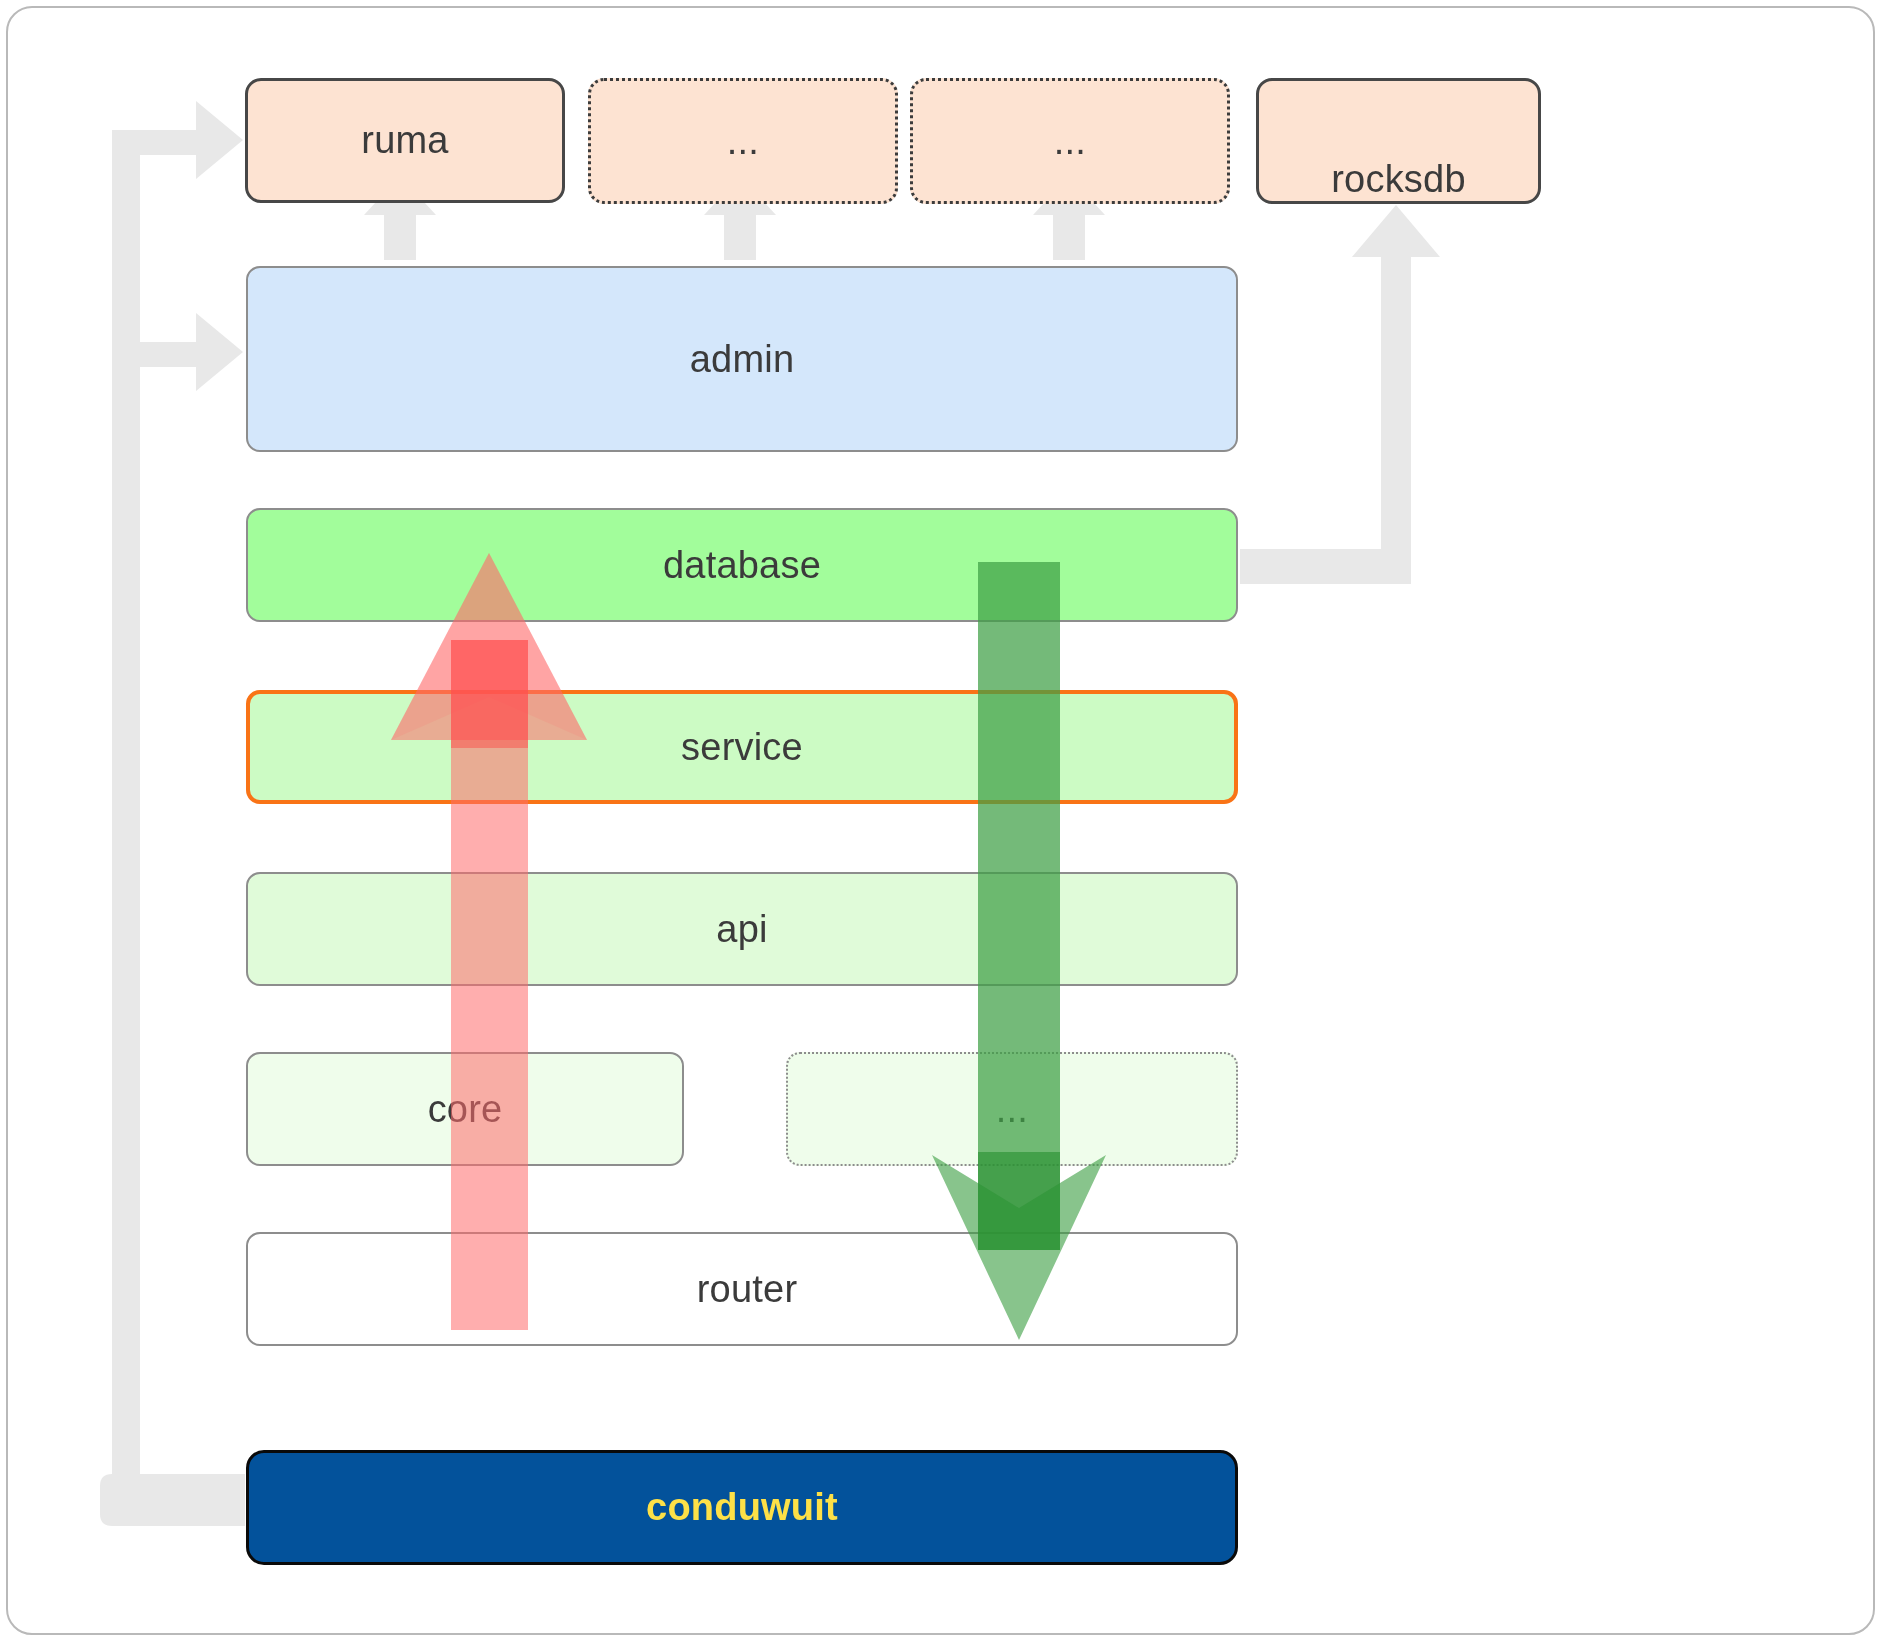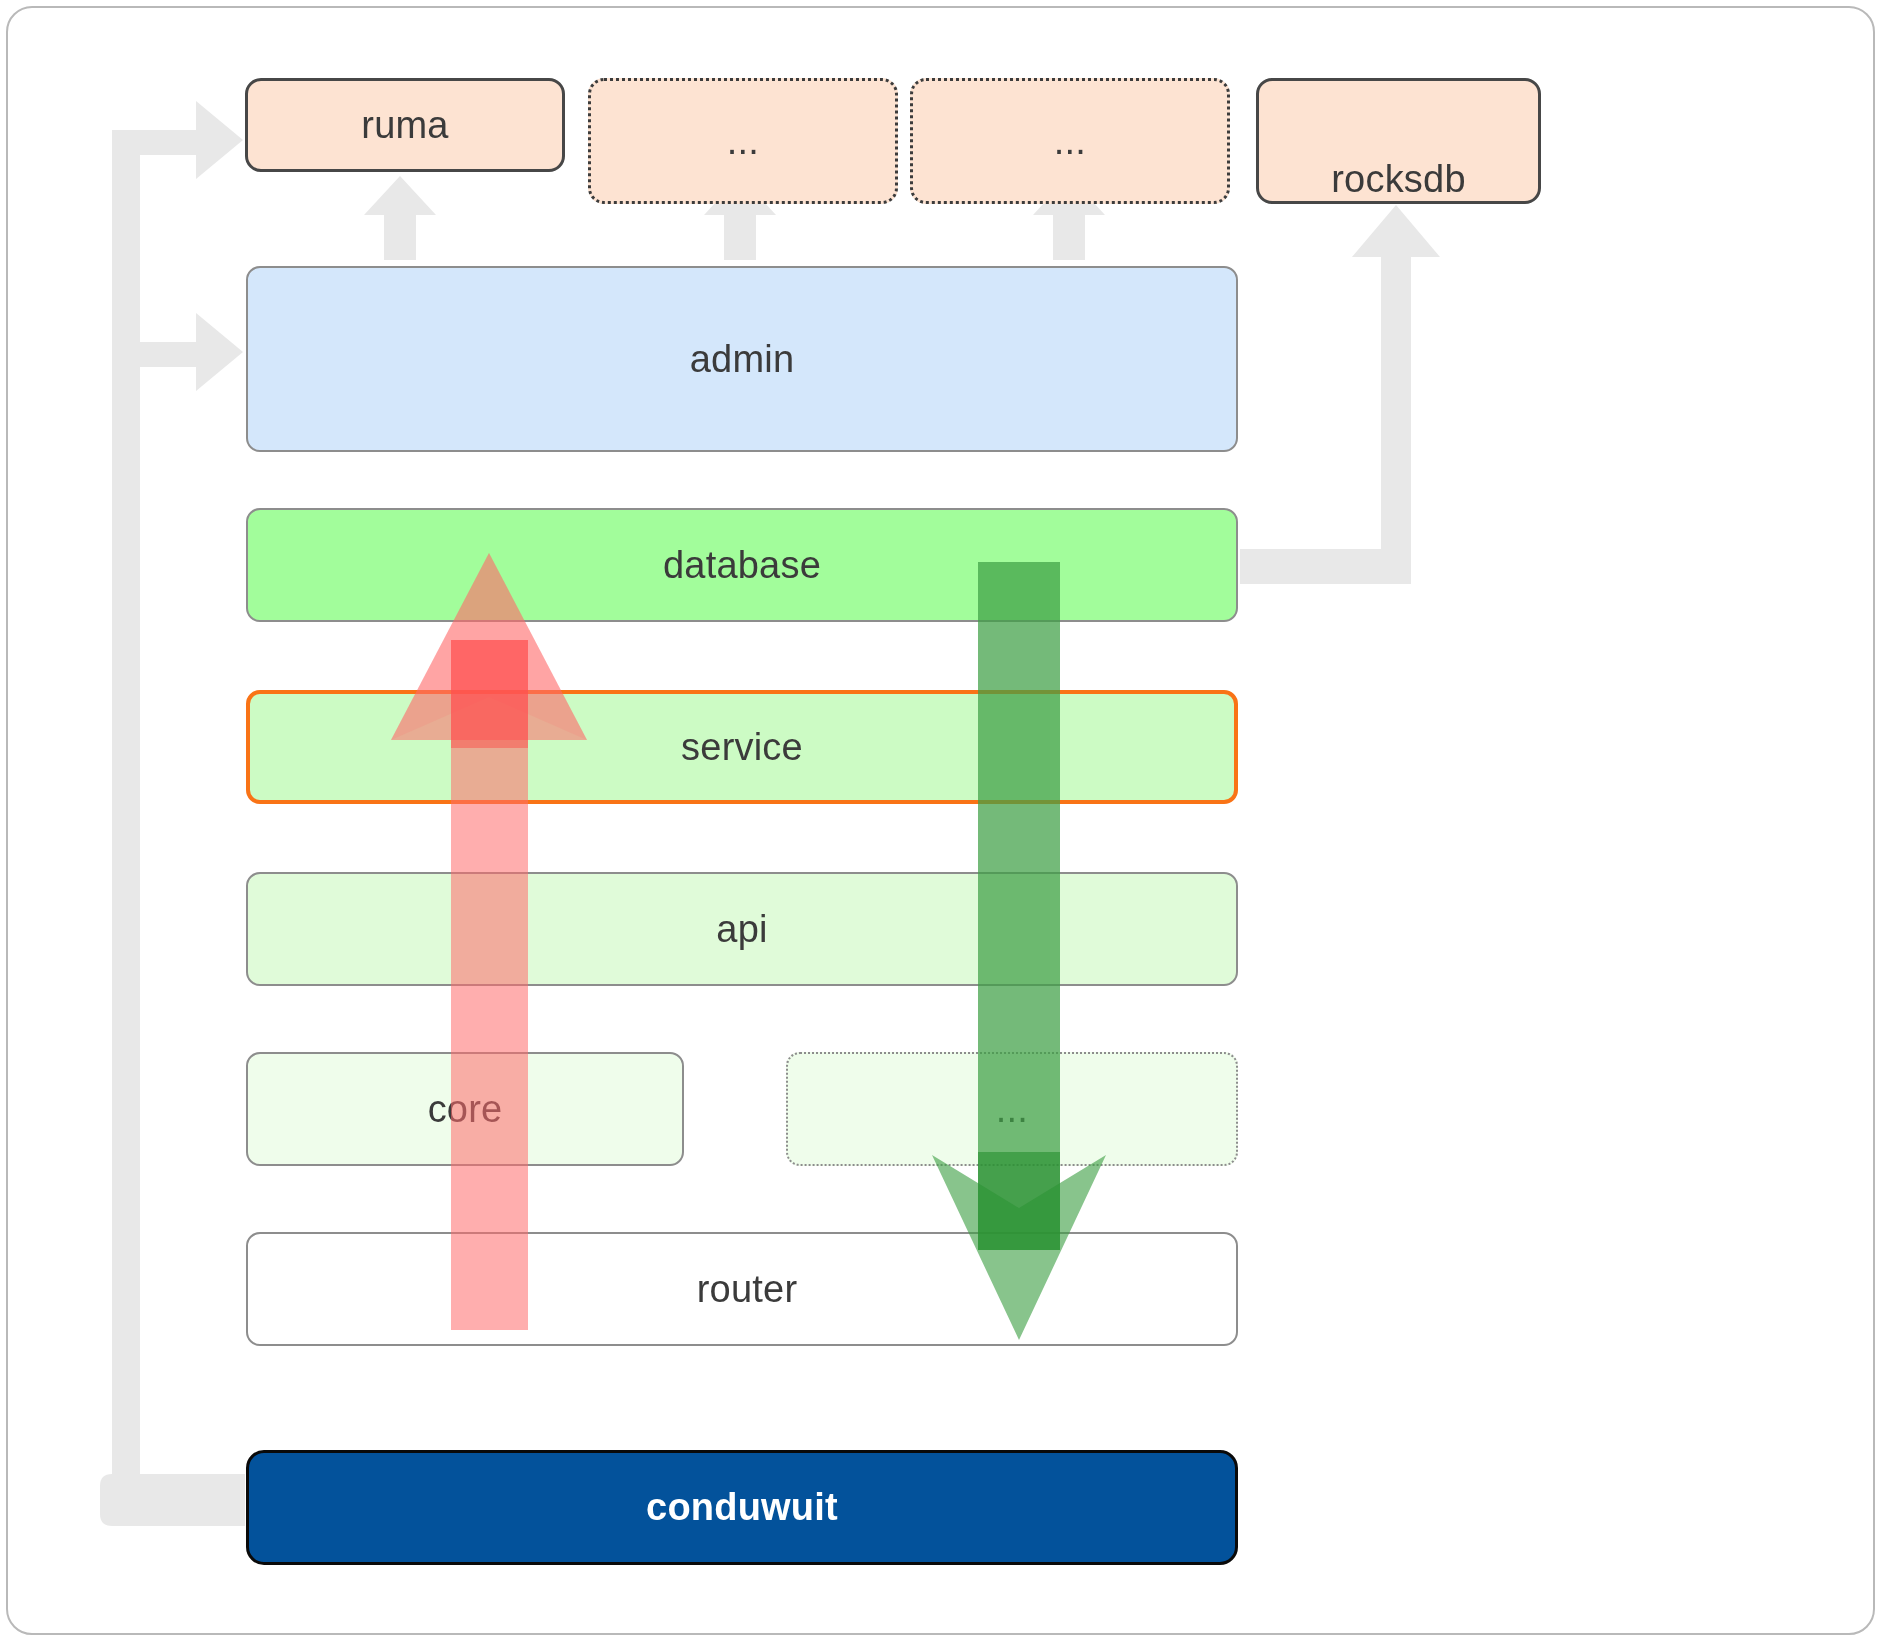--- a/index.html
+++ b/index.html
@@ -77,21 +77,21 @@
     border: 2px dotted #8d8d8d;
   }
   .layer-router {
     background: #ffffff;
     border: 2px solid #8d8d8d;
     padding-left: 10px;
   }
   .layer-app {
     background: #03529b;
     border: 3px solid #0a0a0a;
-    color: #ffffff;
+    color: #fde047;
     font-weight: 700;
     border-radius: 18px;
   }
 
   
   #connectors {
     position: absolute;
     left: 0;
     top: 0;
     width: 1883px;
@@ -169,21 +169,21 @@
       <path d="M 1381 549 L 1411 549 L 1411 584 L 1381 584 Q 1381 566 1381 549 Z"></path>
     </g>
 
     <g fill="#e8e8e8">
       <path d="M 384 260 L 384 215 L 364 215 L 400 176 L 436 215 L 416 215 L 416 260 Z"></path>
       <path d="M 724 260 L 724 215 L 704 215 L 740 176 L 776 215 L 756 215 L 756 260 Z"></path>
       <path d="M 1053 260 L 1053 215 L 1033 215 L 1069 176 L 1105 215 L 1085 215 L 1085 260 Z"></path>
     </g>
   </svg>
 
-  <div class="node dep" style="left:245px; top:78px; width:320px; height:94px;">
+  <div class="node dep" style="left:245px; top:78px; width:320px; height:125px;">
     <span>ruma</span>
   </div>
 
   <div class="node dep dotted" style="left:588px; top:78px; width:310px; height:126px;">
     <span>...</span>
   </div>
 
   <div class="node dep dotted" style="left:910px; top:78px; width:320px; height:126px;">
     <span>...</span>
   </div>

